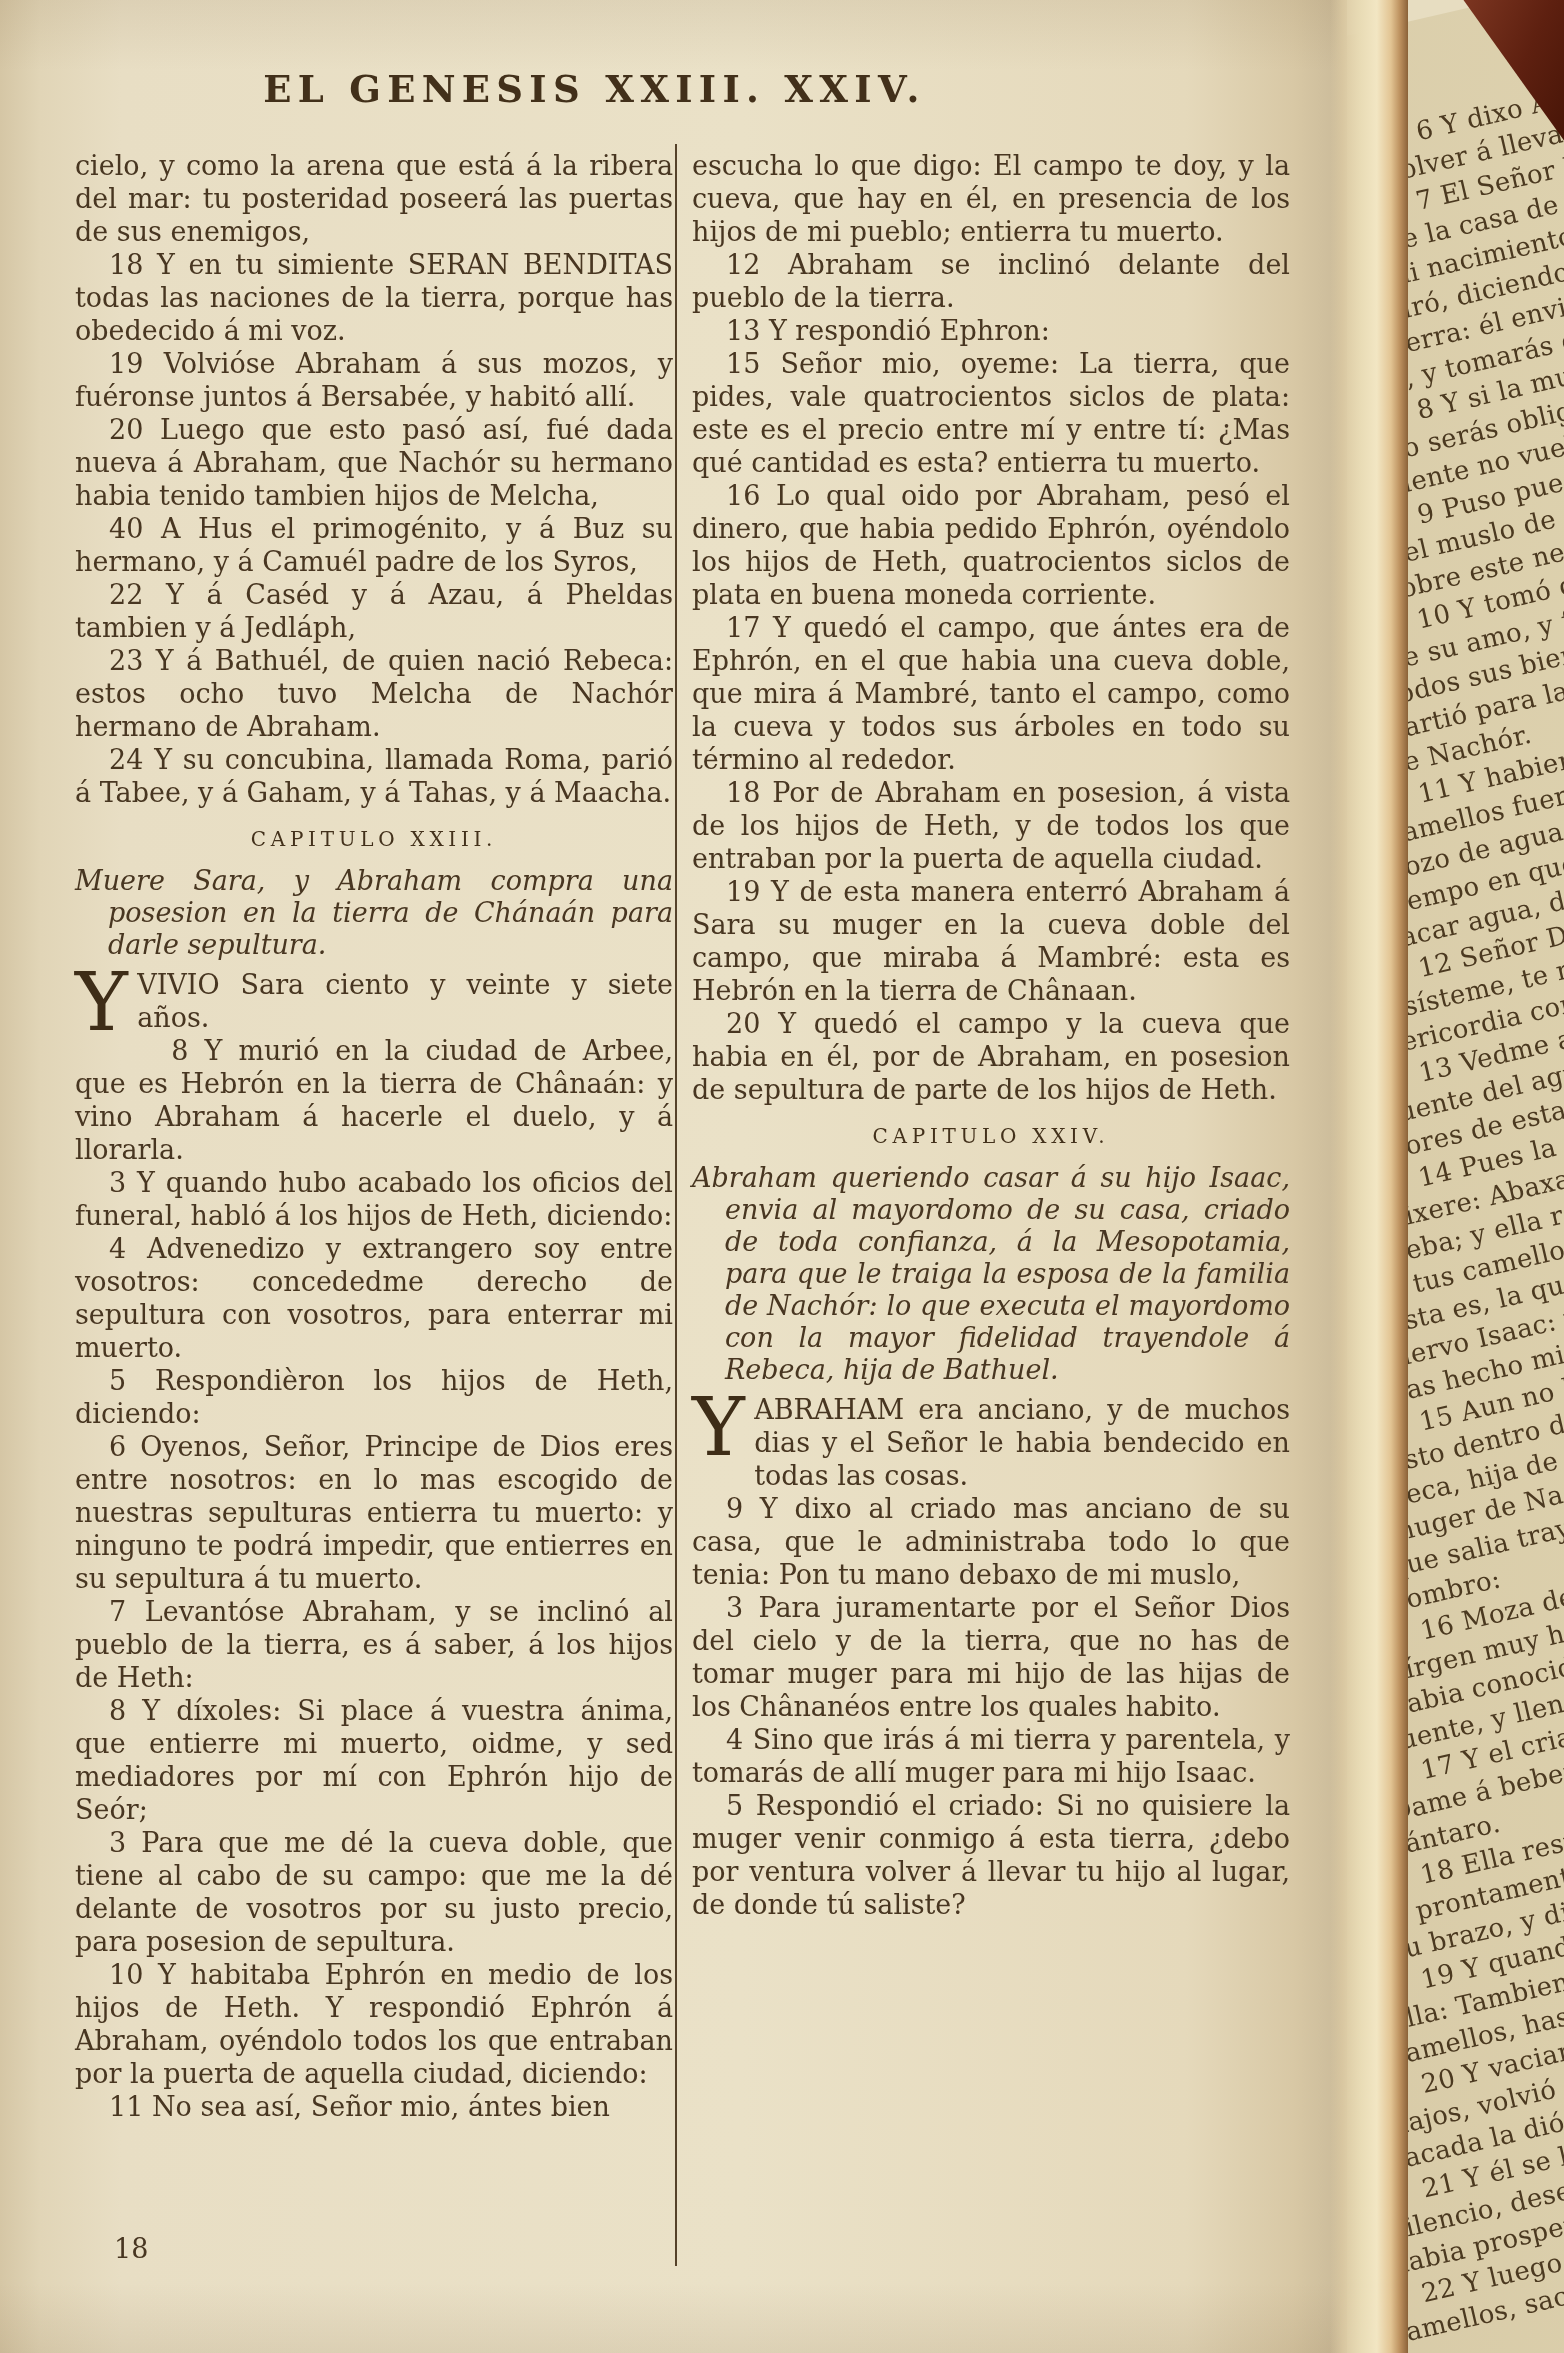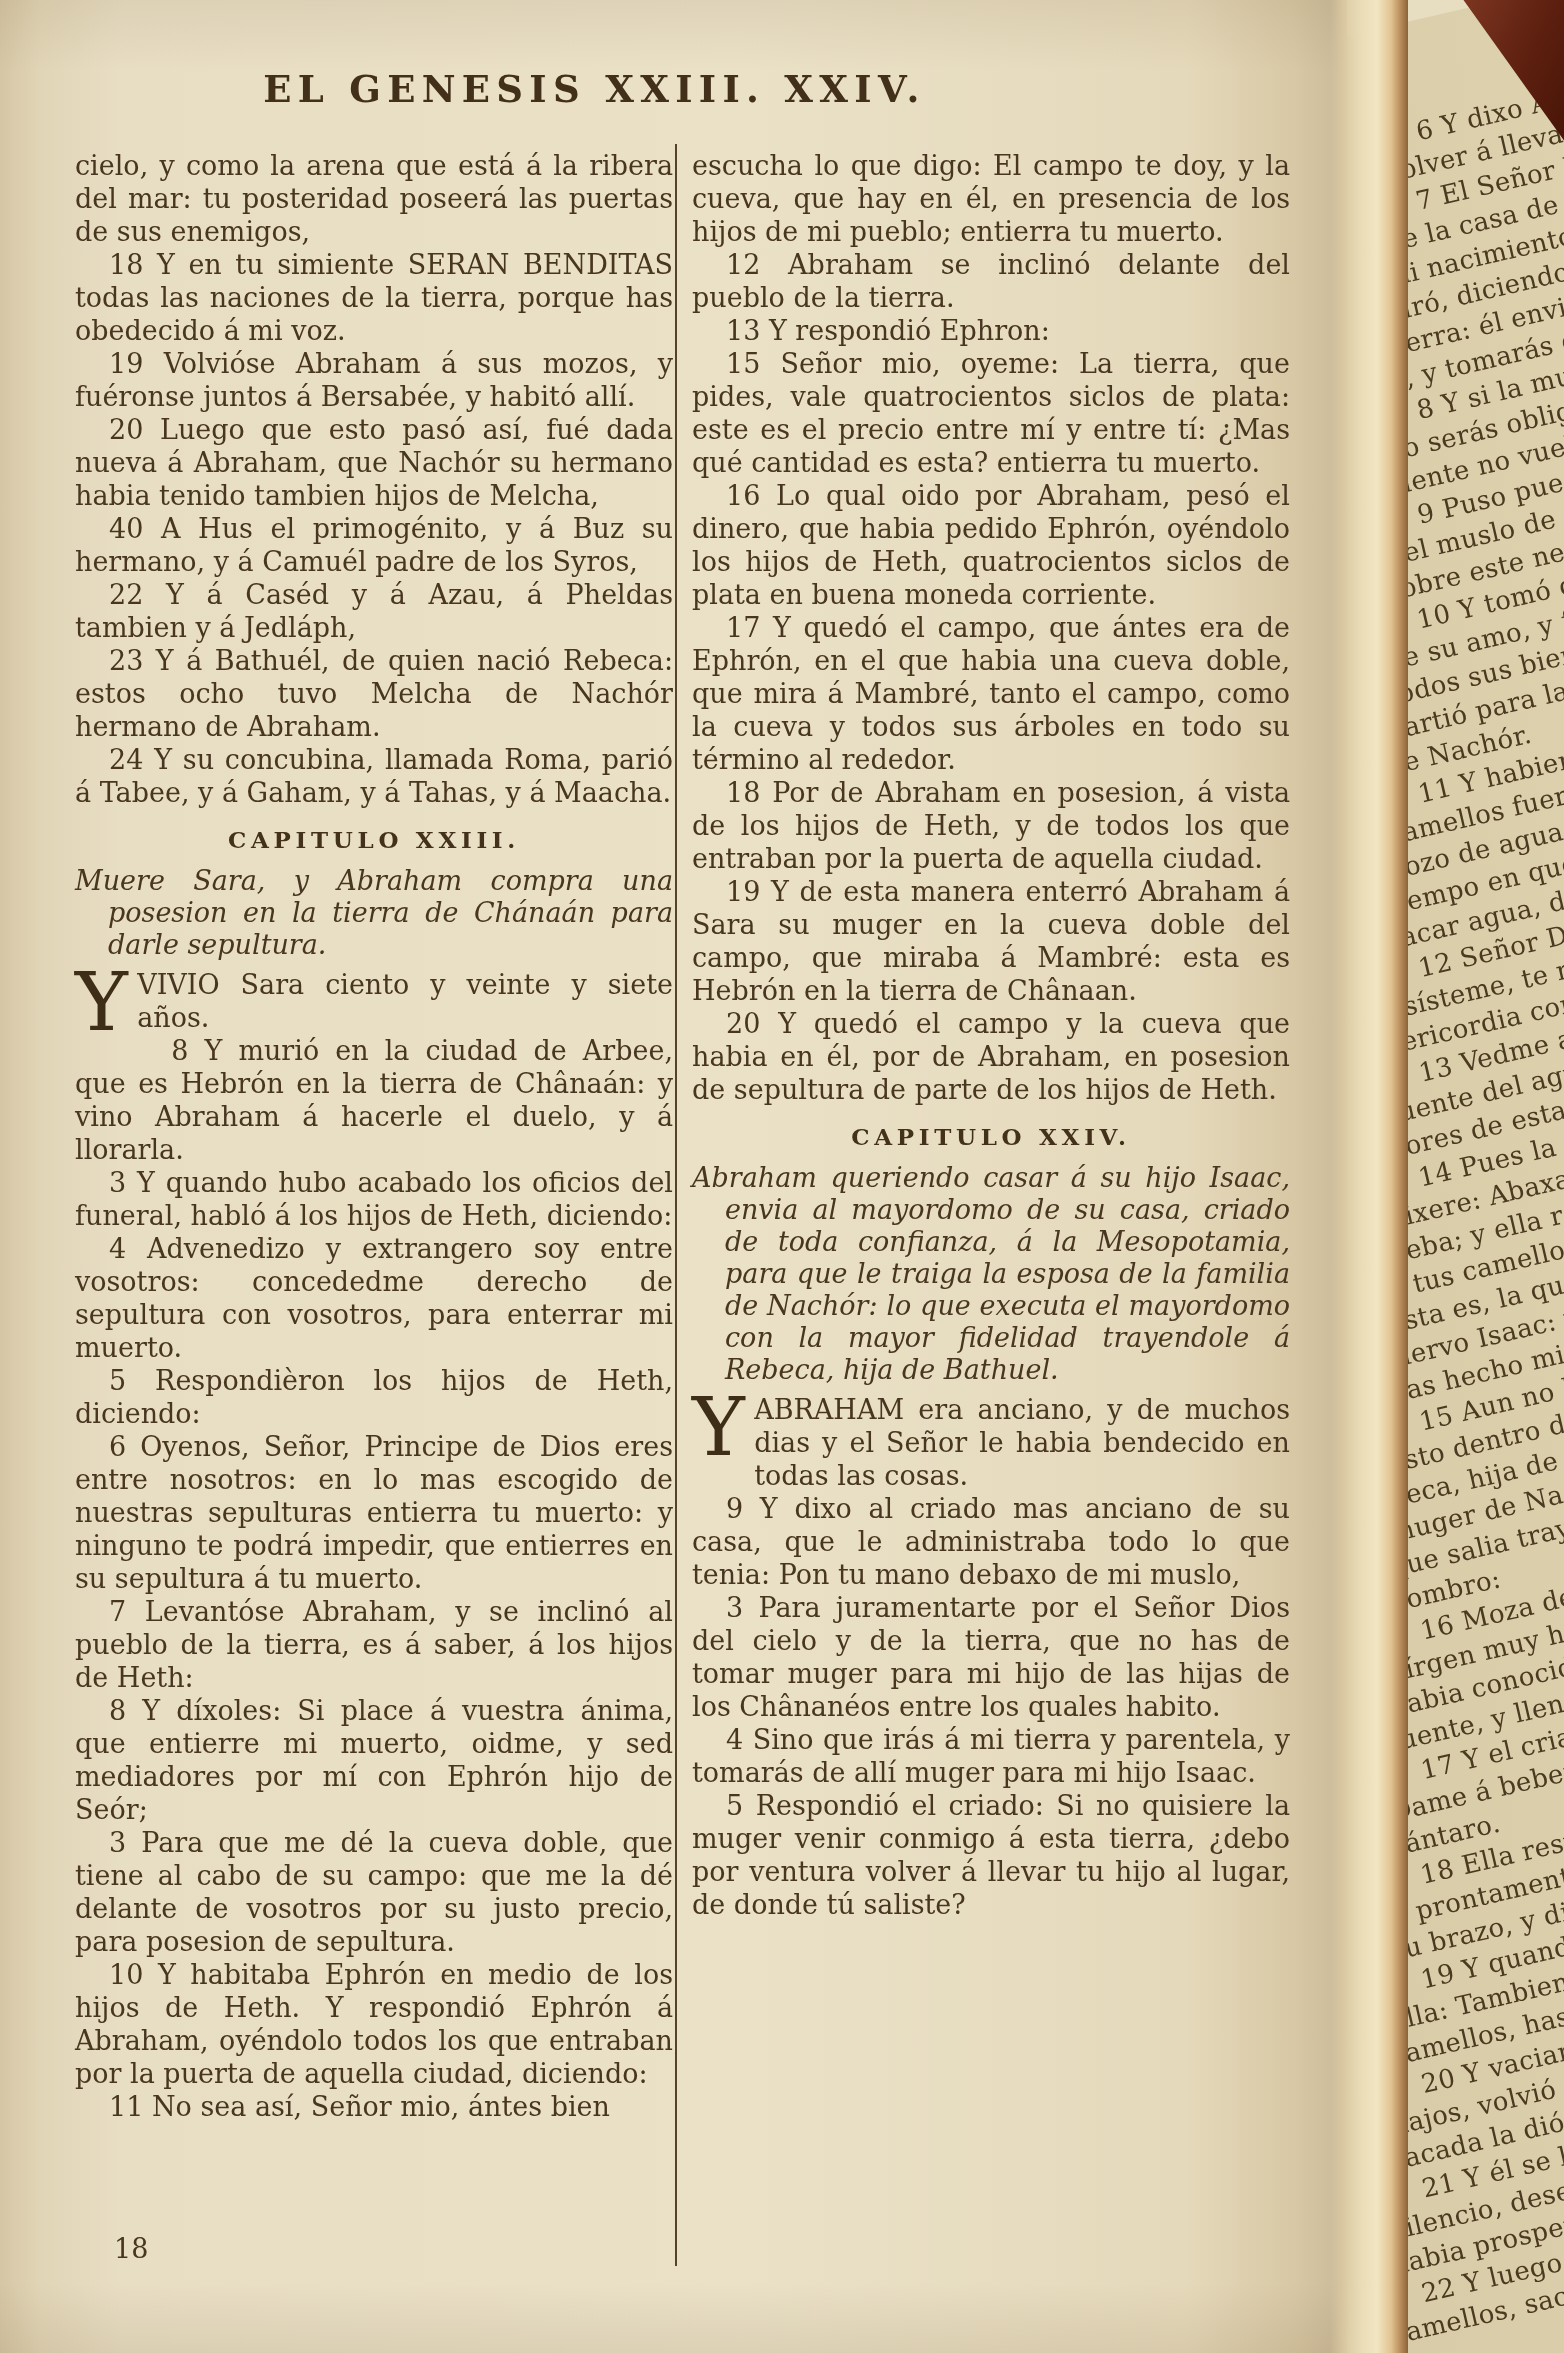--- a/index.html
+++ b/index.html
@@ -56,21 +56,21 @@
   }
   .col {
     position:absolute; top:139px; width:598px;
     font-size:27px; line-height:33px; text-align:justify; color:#483621;margin-top:10px;
   }
   .col.left  { left:75px;  }
   .col.right { left:692px; }
   .col p.verse { text-indent:34px; }
   .col p.cont  { text-indent:0; }
   .col h2.chapter {
-    text-align:center; font-size:23px; font-weight:700; letter-spacing:4.7px;
+    text-align:center; font-size:20px; font-weight:400; letter-spacing:4.7px;
     margin:14px 0 9.4px; color:#43311b;
   }
   .col p.summary {
     font-style:italic; font-size:27px; line-height:32px;
     padding-left:33px; text-indent:-33px; margin:1.6px 0 6.3px;
   }
   .dropcap {
     float:left; font-size:80px; line-height:63px; padding:3.1px 9.4px 0 0;
     color:#3e2d17; font-weight:500;
   }

